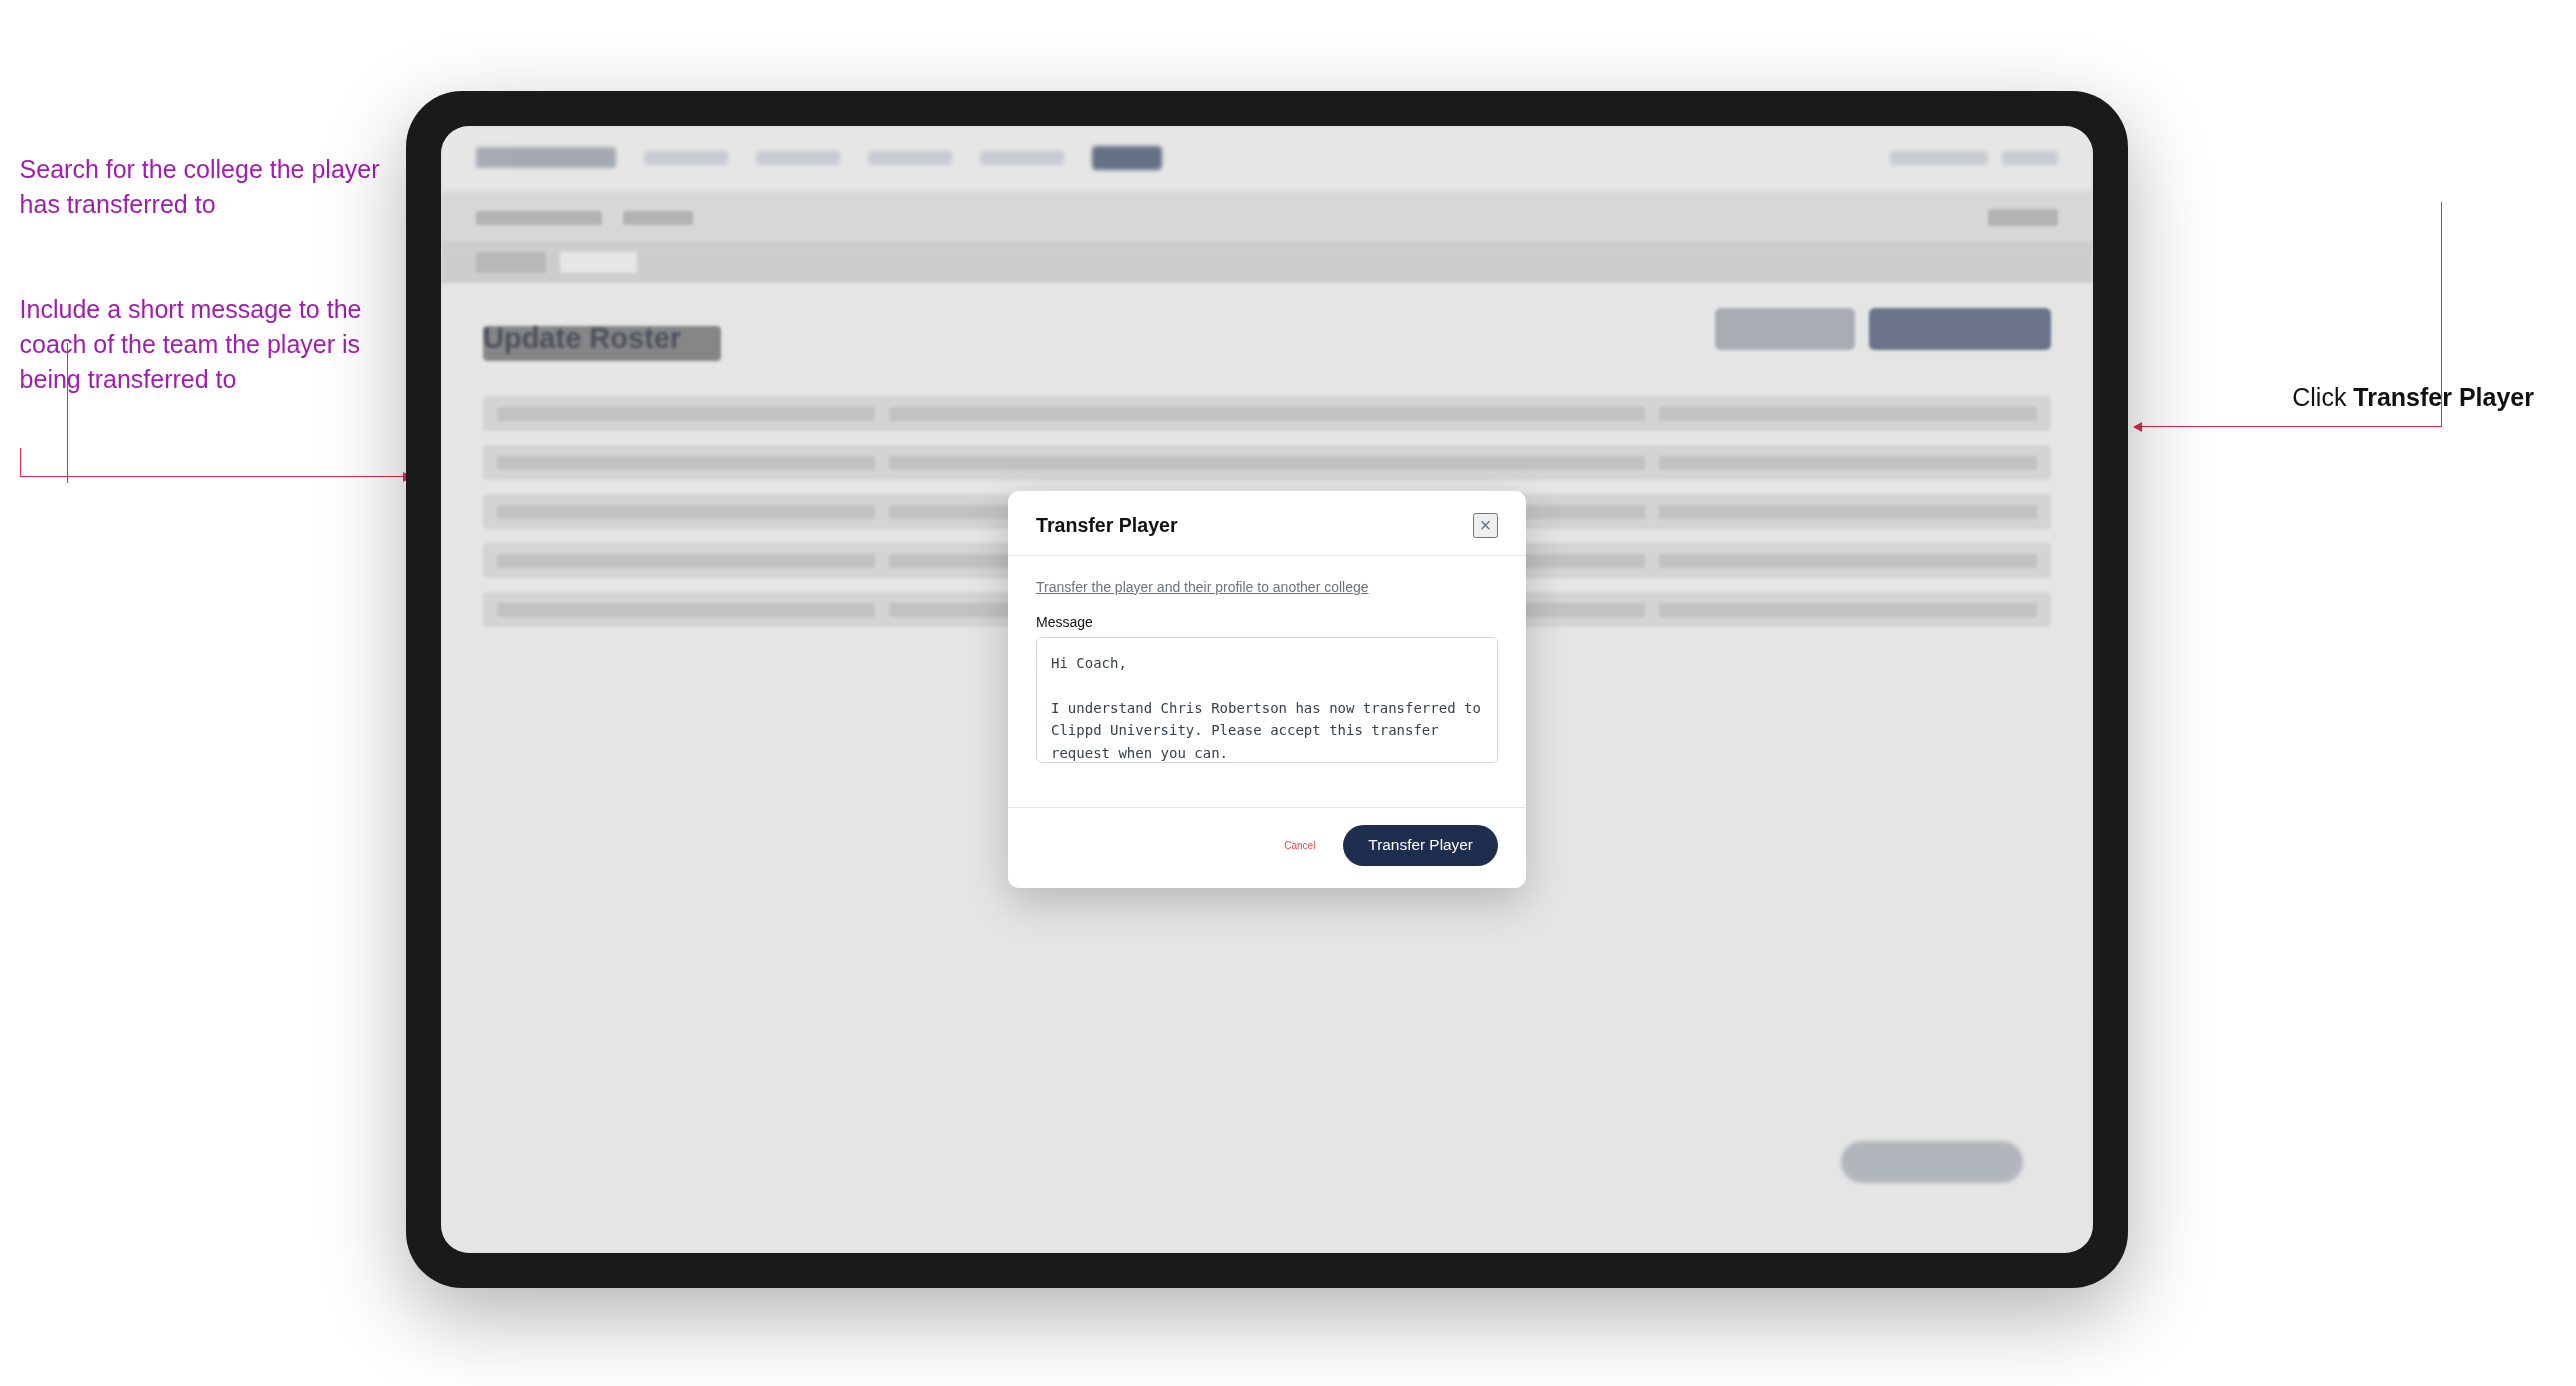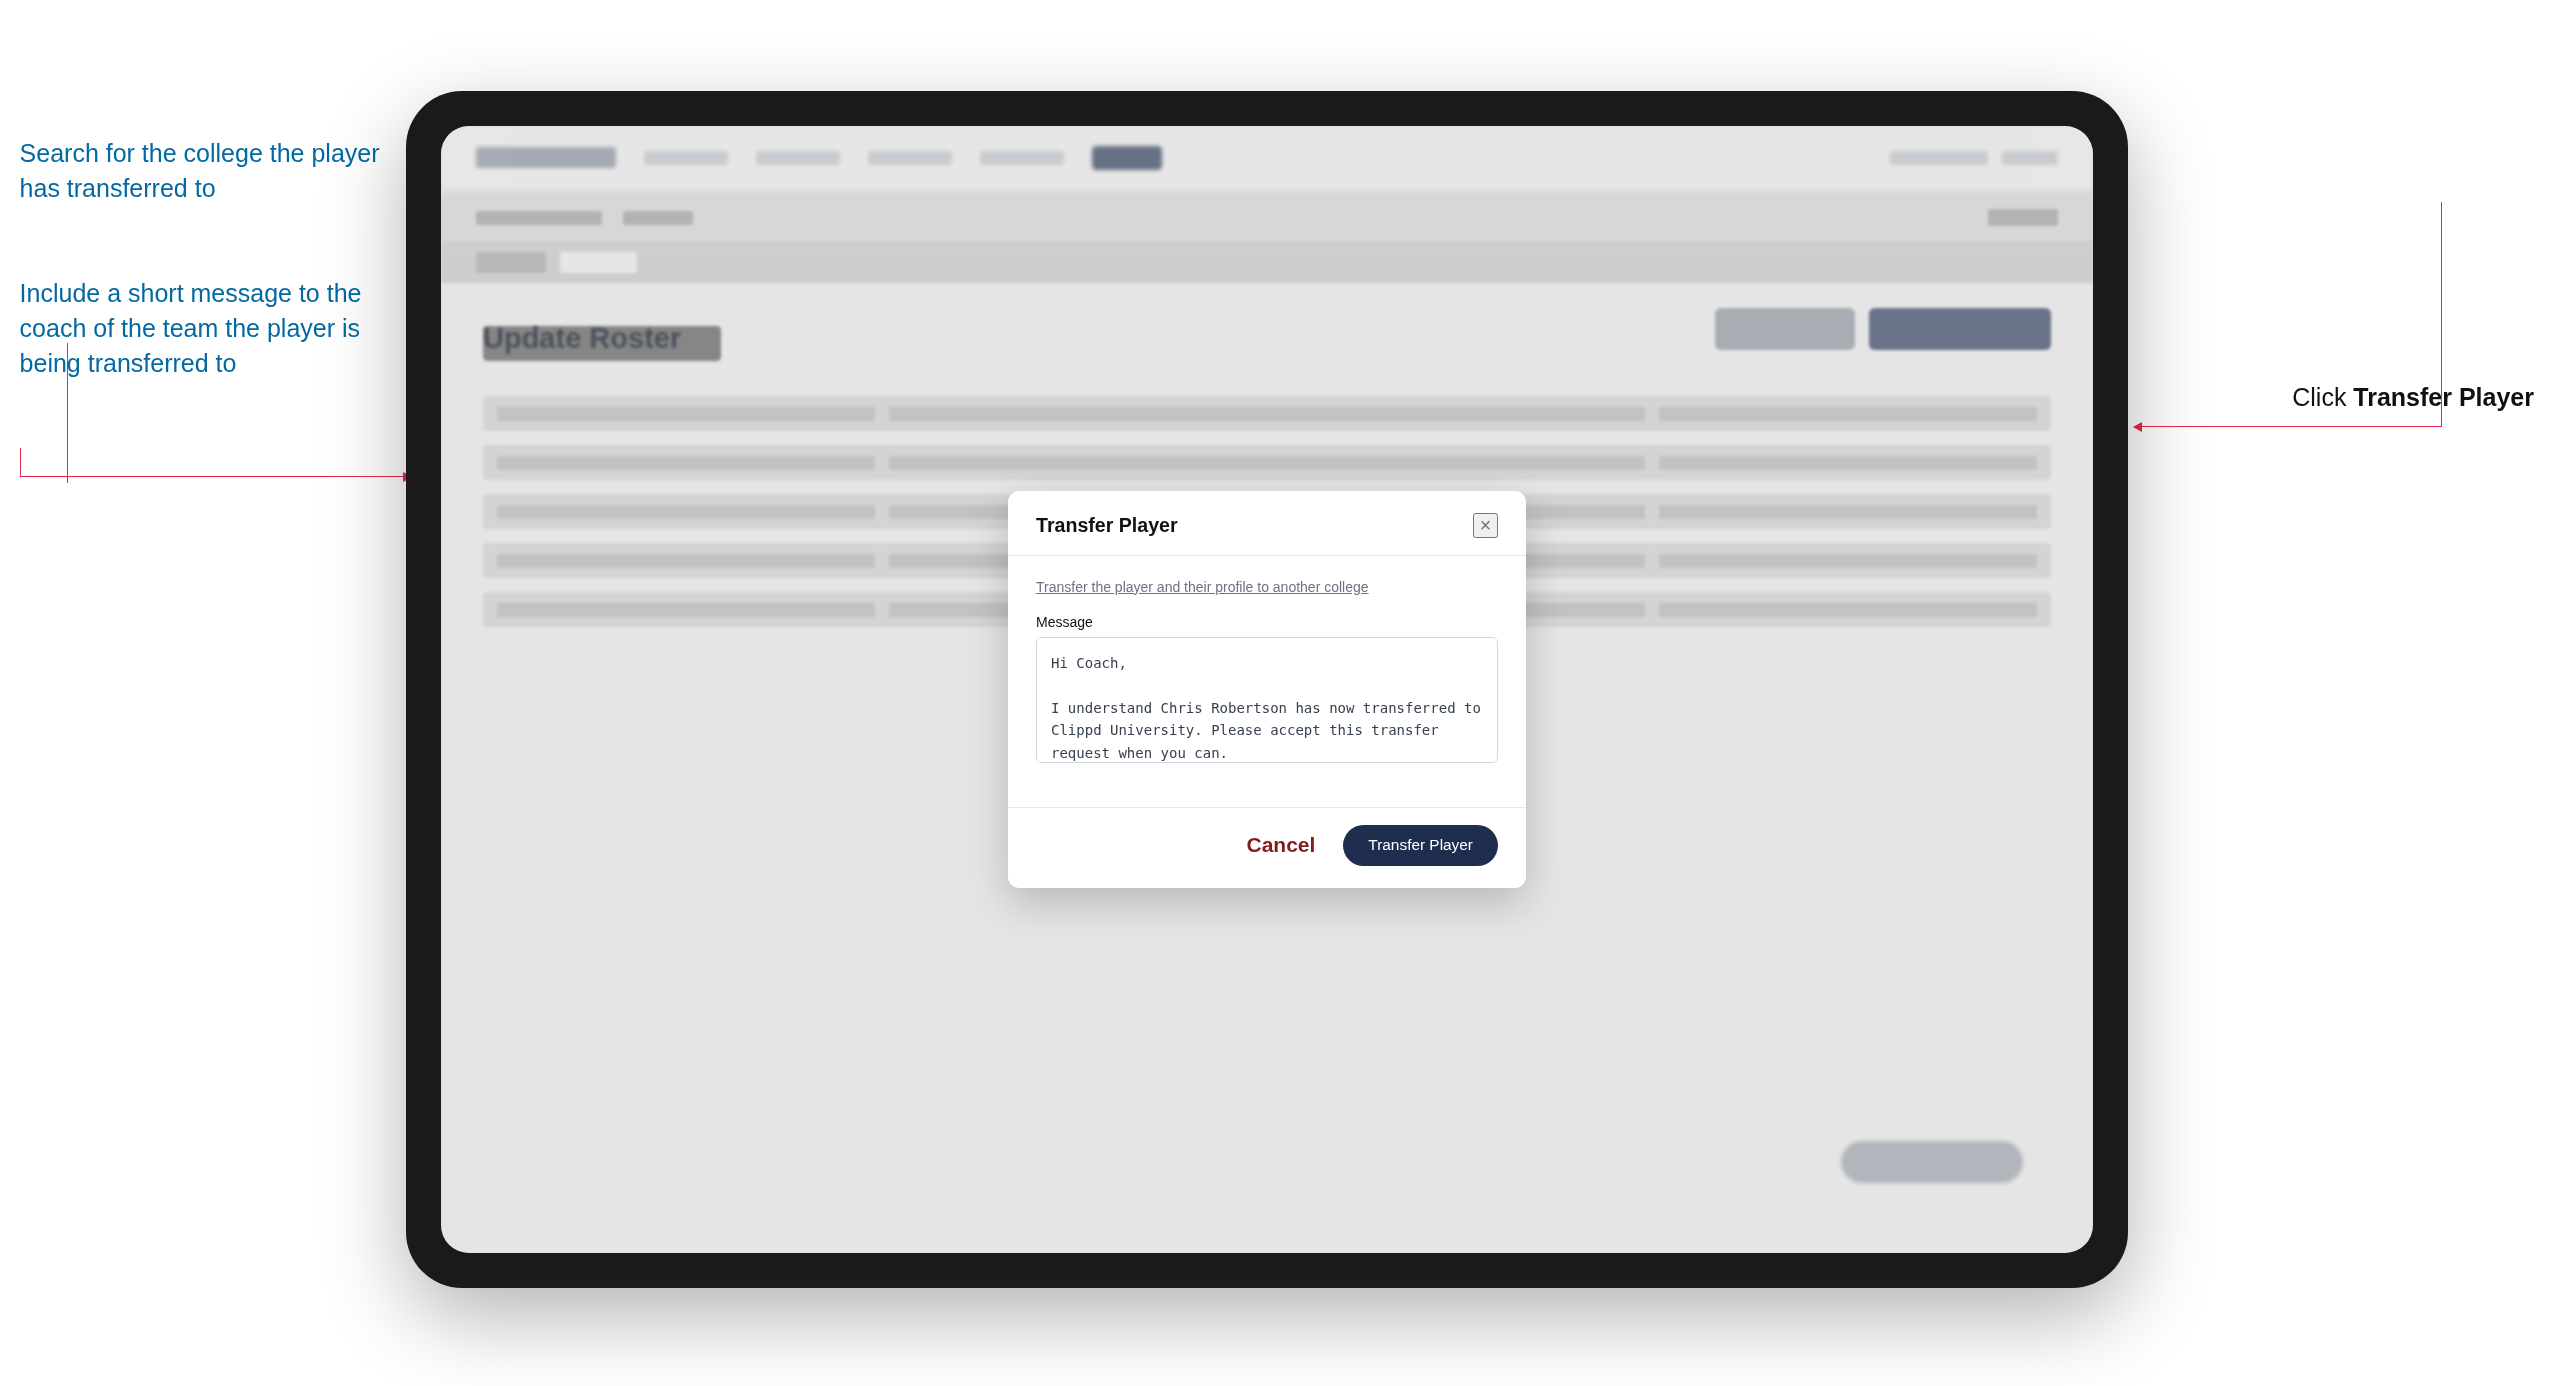--- a/index.html
+++ b/index.html
@@ -9,24 +9,24 @@
       width: 2576px;
       height: 1386px;
       position: relative;
       overflow: hidden;
     }
 
     
     .annotation-left {
       position: absolute;
       left: 19.6px;
-      top: 136px;
+      top: 152px;
       font-size: 25px;
       line-height: 1.4;
-      color: #0369a1;
+      color: #a21caf;
       max-width: 364px;
     }
 
     .annotation-right {
       position: absolute;
       right: 42px;
       top: 371px;
       font-size: 25px;
       color: #111;
       white-space: nowrap;
@@ -382,25 +382,24 @@
       align-items: center;
       justify-content: flex-end;
       gap: 14px;
       padding: 17px 28px 22.4px;
       border-top: 0.7px solid #e5e7eb;
     }
 
     .btn-cancel {
       background: none;
       border: none;
-      font-size: 21px;
-      color: #7f1d1d;
+      font-size: 10px;
+      color: #ef4444;
       cursor: pointer;
       padding: 8.4px 14px;
-      font-weight: bold;
     }
     .btn-transfer {
       background: #1f2d4e;
       color: #fff;
       border: none;
       border-radius: 21px;
       font-size: 15.4px;
       font-weight: 500;
       padding: 11.2px 25px;
       cursor: pointer;

